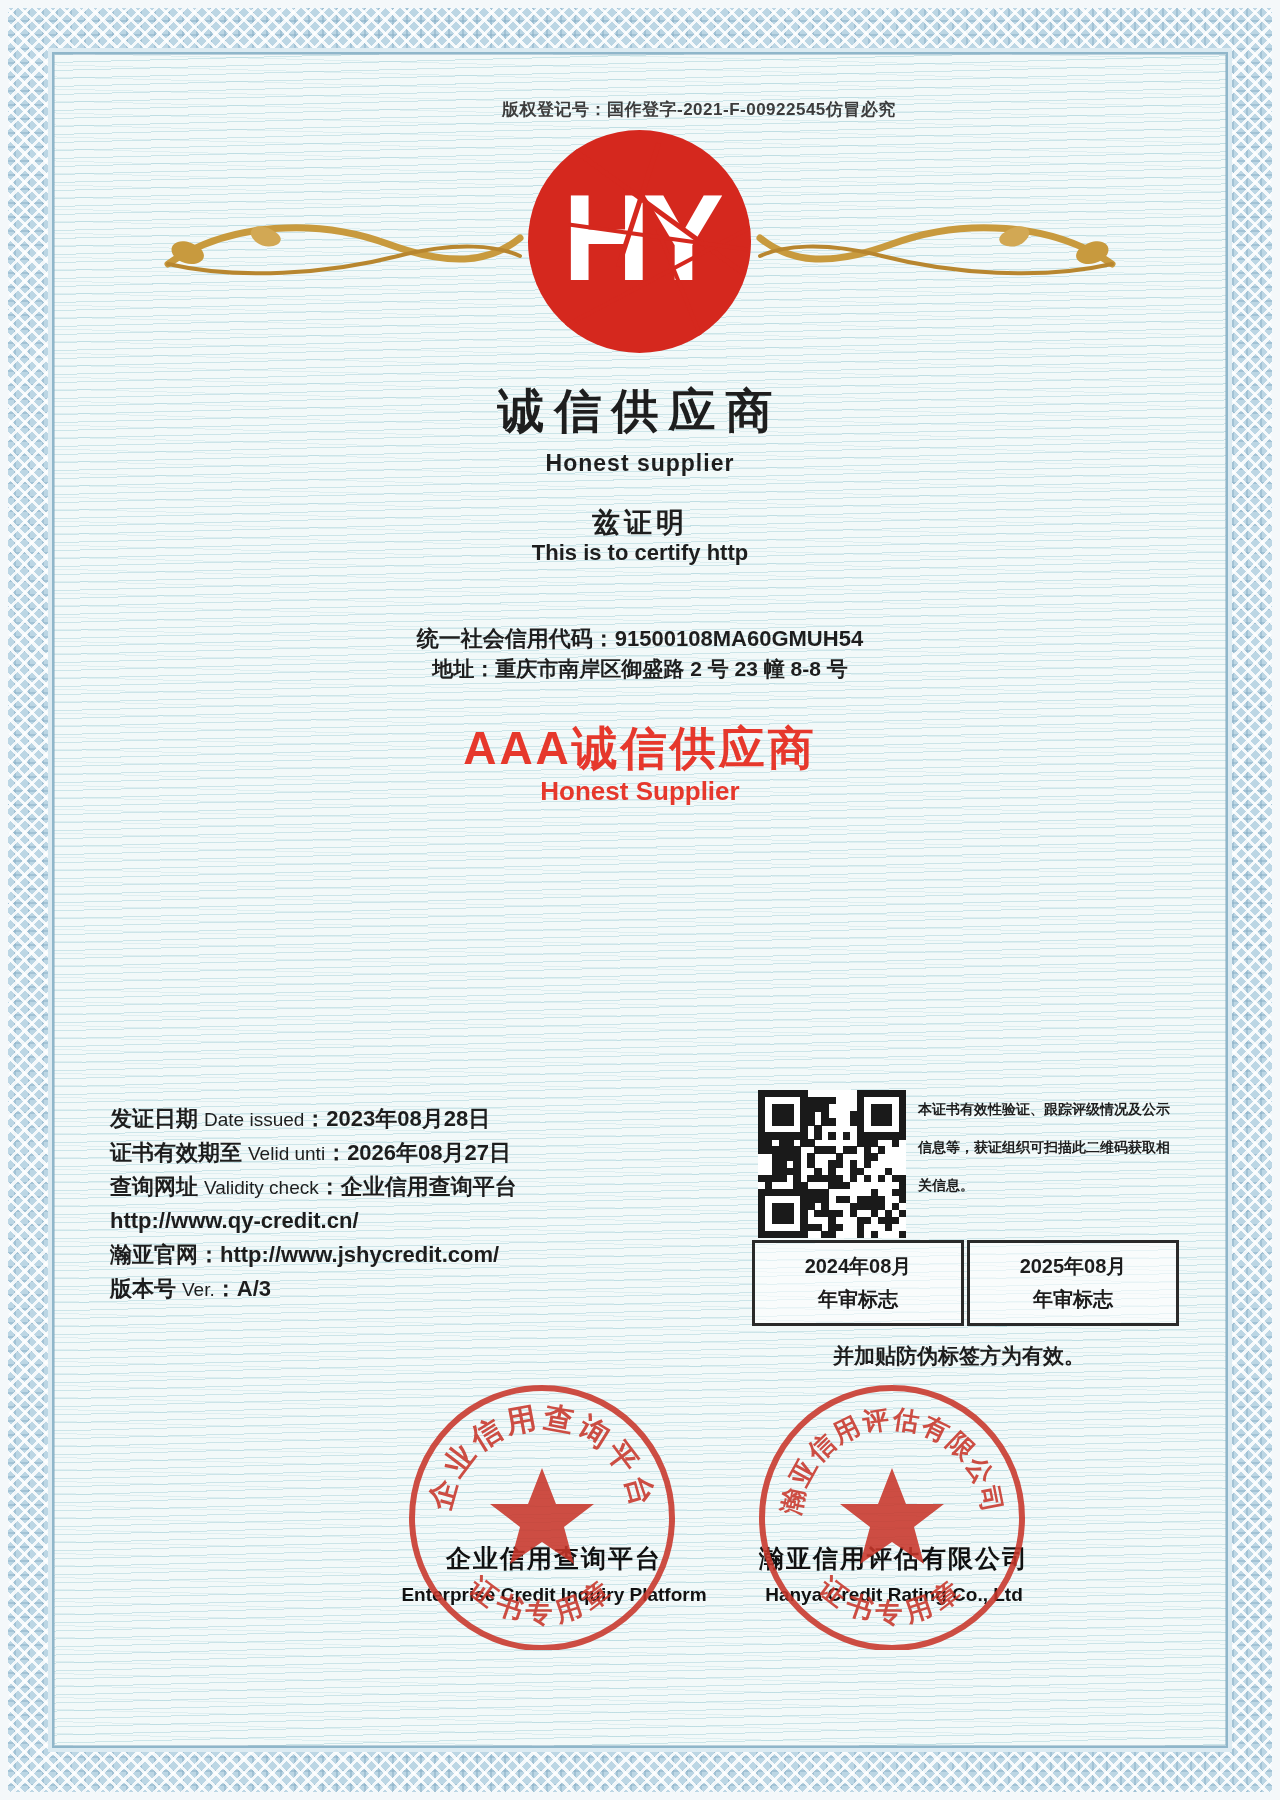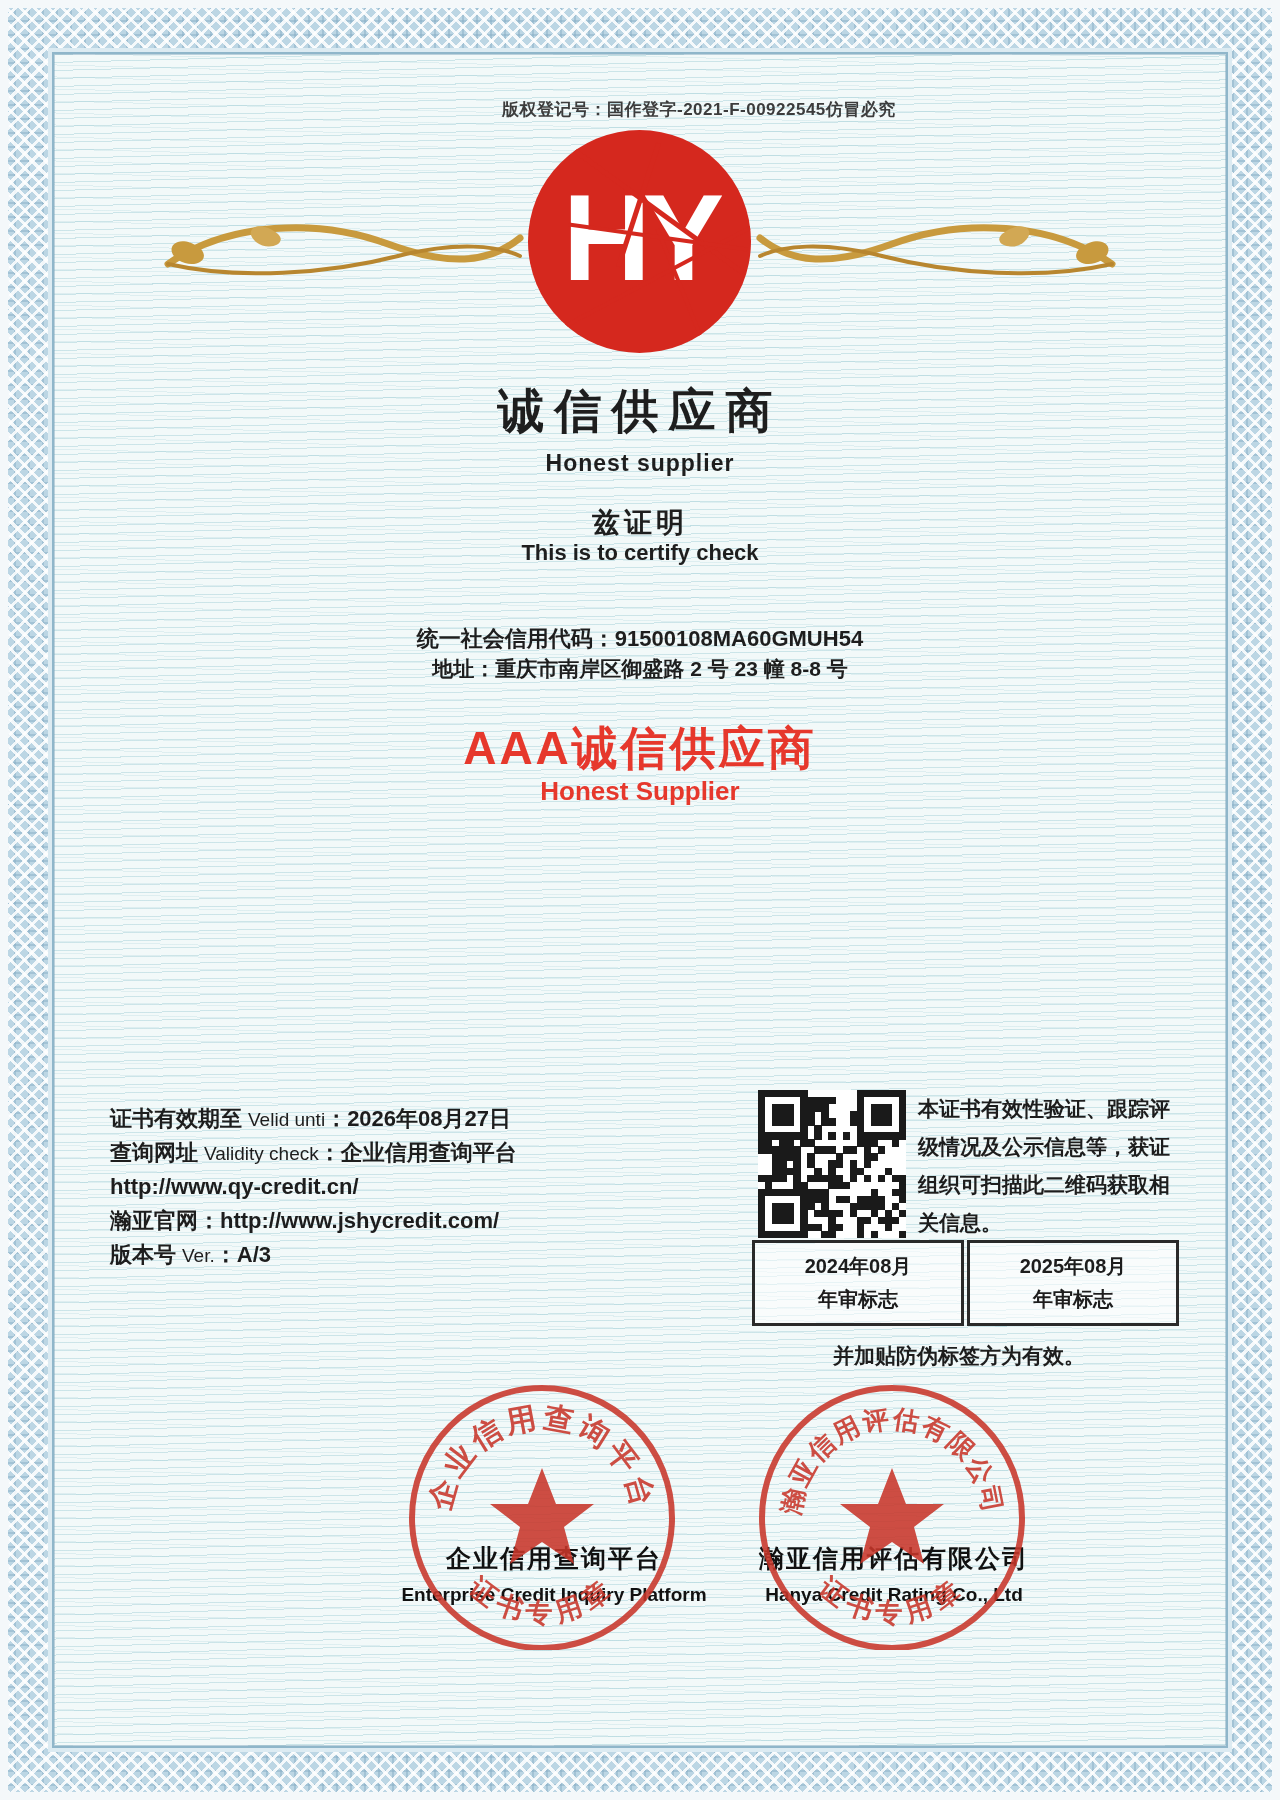--- a/index.html
+++ b/index.html
@@ -67,21 +67,21 @@
   .award-en{top:722px;font-size:26px;font-weight:600;color:#e6382c;}
 
   
   .details{left:56px;top:1048px;width:600px;}
   .drow{height:34px;line-height:34px;font-size:22px;font-weight:600;color:#1d1d1d;white-space:nowrap;}
   .drow .en{font-size:19px;font-weight:500;margin-left:6px;}
   .drow .en:empty,.drow .sep:empty,.drow .zh:empty{display:none;margin:0;}
 
   
   .qr{left:704px;top:1036px;width:148px;height:148px;background:#fff;position:absolute;}
-  .qr-note{left:864px;top:1036px;width:252px;font-size:21px;font-weight:600;line-height:38px;color:#1d1d1d;}
+  .qr-note{left:864px;top:1036px;width:252px;font-size:14px;font-weight:600;line-height:38px;color:#1d1d1d;}
 
   .mark-box{top:1186px;width:206px;height:80px;border:3px solid #2a2a2a;background:rgba(255,255,255,.55);
     display:flex;flex-direction:column;align-items:center;justify-content:center;gap:6px;
     font-size:20px;font-weight:600;color:#1d1d1d;}
   .mark-box.b1{left:698px;}
   .mark-box.b2{left:913px;}
 
   .validity-note{left:690px;top:1284px;width:430px;text-align:center;font-size:21px;font-weight:600;line-height:36px;color:#1d1d1d;}
 
   
@@ -125,28 +125,29 @@
       <span class="crack c1"></span>
       <span class="crack c2"></span>
       <span class="crack c3"></span>
       <span class="crack c4"></span>
       <span class="crack c5"></span>
     </div>
 
     <div class="abs ctr title-zh tx">诚信供应商</div>
     <div class="abs ctr title-en tx">Honest supplier</div>
     <div class="abs ctr certify-zh tx">兹证明</div>
-    <div class="abs ctr certify-en tx">This is to certify check</div>
+    <div class="abs ctr certify-en tx">This is to certify http</div>
     <div class="abs ctr credit-code tx">统一社会信用代码：91500108MA60GMUH54</div>
     <div class="abs ctr address tx">地址：重庆市南岸区御盛路 2 号 23 幢 8-8 号</div>
 
     <div class="abs ctr award-zh">AAA诚信供应商</div>
     <div class="abs ctr award-en">Honest Supplier</div>
 
     <div class="abs details">
+      <div class="drow"><span class="zh">发证日期</span><span class="en">Date issued</span><span class="sep">：</span><span class="val">2023年08月28日</span></div>
       <div class="drow"><span class="zh">证书有效期至</span><span class="en">Velid unti</span><span class="sep">：</span><span class="val">2026年08月27日</span></div>
       <div class="drow"><span class="zh">查询网址</span><span class="en">Validity check</span><span class="sep">：</span><span class="val">企业信用查询平台</span></div>
       <div class="drow"><span class="val">http://www.qy-credit.cn/</span></div>
       <div class="drow"><span class="zh">瀚亚官网</span><span class="sep">：</span><span class="val">http://www.jshycredit.com/</span></div>
       <div class="drow"><span class="zh">版本号</span><span class="en">Ver.</span><span class="sep">：</span><span class="val">A/3</span></div>
     </div>
 
     <div class="qr">
         <div style="position: absolute; left: 0px; top: 0px; width: 7.44762px; height: 7.44762px; background: rgb(26, 26, 26);"></div>
         <div style="position: absolute; left: 7.04762px; top: 0px; width: 7.44762px; height: 7.44762px; background: rgb(26, 26, 26);"></div>

